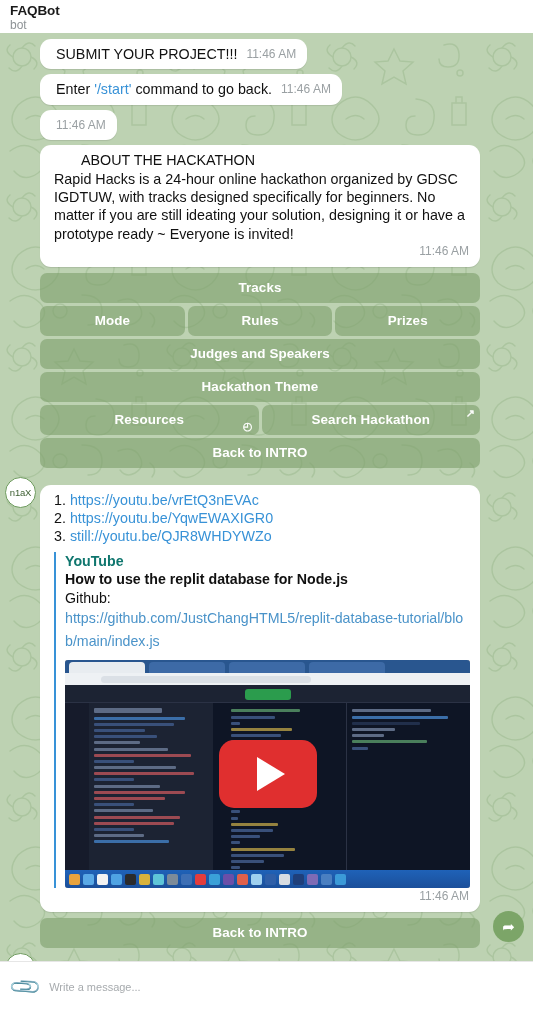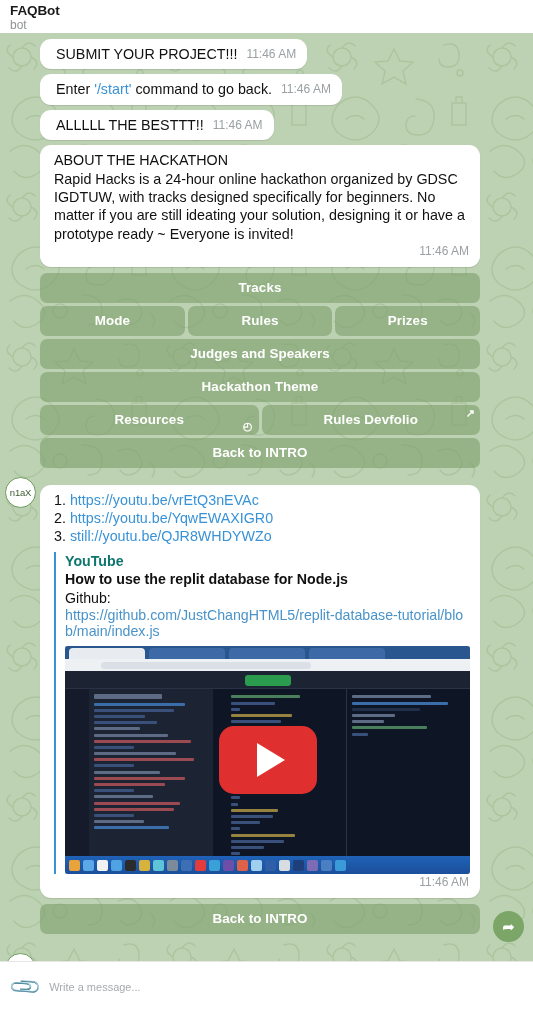--- a/index.html
+++ b/index.html
@@ -90,21 +90,21 @@
     font-size: 12px;
     color: #9aa0a3;
     white-space: nowrap;
   }
   .time-inline { align-self: flex-end; }
   .time-right {
     display: block;
     text-align: right;
     margin-top: -1px;
   }
-  .para-title { display: block; }
+  .para-title { display: block; margin-left: 27px; }
 
   
   .kbd {
     padding: 0 53px 12px 40px;
     margin-bottom: 5px;
   }
   .kbd-row {
     display: flex;
     gap: 3px;
     margin-bottom: 3px;
@@ -164,21 +164,21 @@
     line-height: 18.5px;
   }
   .pv-label {
     color: #111111;
     font-size: 14.2px;
     line-height: 18.5px;
   }
   .pv-url {
     color: #4a93c9;
     font-size: 14.2px;
-    line-height: 16px;
+    line-height: 23px;
     word-break: break-all;
   }
 
   
   .thumb {
     position: relative;
     width: 405px;
     height: 228px;
     margin-top: 7px;
     border-radius: 3px;
@@ -369,21 +369,20 @@
 
       <div class="msg-row">
         <div class="bubble inline-b">
           <span class="msg-text"><span>Enter </span><span class="cmd-link">'/start'</span><span> command to go back.</span></span>
           <span class="time time-inline">11:46 AM</span>
         </div>
       </div>
 
       <div class="msg-row">
         <div class="bubble inline-b">
-          <span class="msg-text">ALLLLL THE BESTTT!!</span>
           <span class="time time-inline">11:46 AM</span>
         </div>
       </div>
 
       <div class="msg-row" style="margin-bottom:6px;">
         <div class="bubble wide">
           <span class="para-title">ABOUT THE HACKATHON</span>
           <span class="msg-text">Rapid Hacks is a 24-hour online hackathon organized by GDSC IGDTUW, with tracks designed specifically for beginners. No matter if you are still ideating your solution, designing it or have a prototype ready ~ Everyone is invited!</span>
           <span class="time time-right">11:46 AM</span>
         </div>
@@ -415,21 +414,21 @@
           <button class="kbd-btn">
             <span>Hackathon Theme</span>
           </button>
         </div>
         <div class="kbd-row">
           <button class="kbd-btn">
             <span>Resources</span>
             <span class="btn-icon clock">◴</span>
           </button>
           <button class="kbd-btn">
-            <span>Rules Devfolio</span>
+            <span>Search Hackathon</span>
             <span class="btn-icon extlink">↗</span>
           </button>
         </div>
         <div class="kbd-row">
           <button class="kbd-btn">
             <span>Back to INTRO</span>
           </button>
         </div>
       </div>
 

